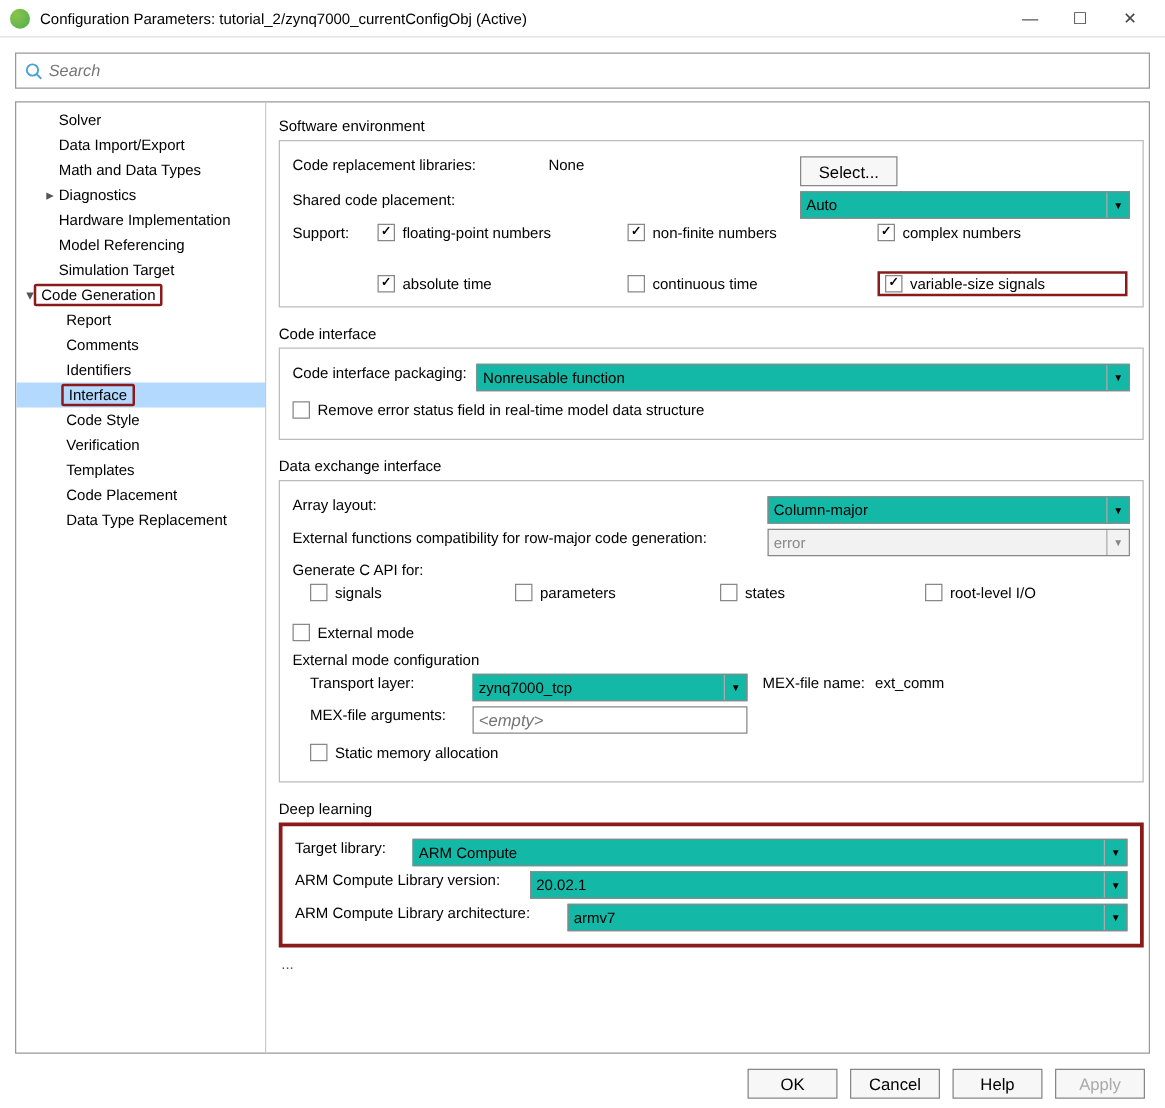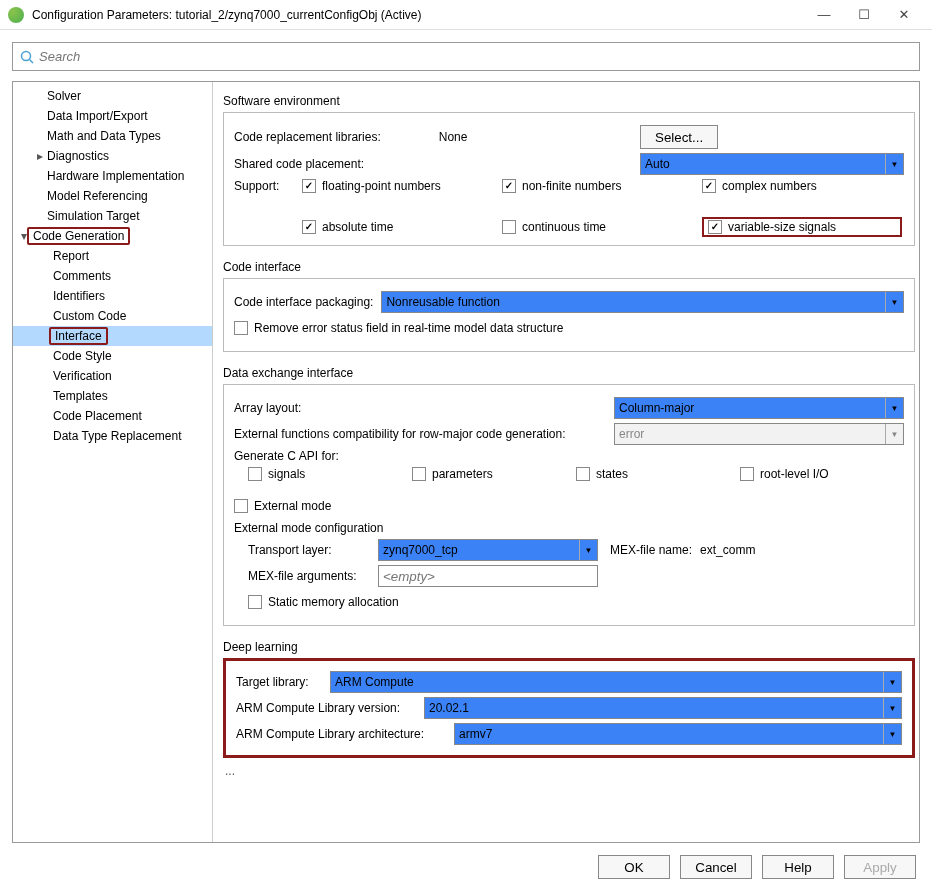--- a/index.html
+++ b/index.html
@@ -81,38 +81,38 @@
     flex: 1;
     padding: 8px 4px 8px 10px;
     overflow: auto;
   }
   .section-title { margin: 4px 0 4px 0; }
   .panel {
     border: 1px solid #bbb;
     padding: 8px 10px;
     margin-bottom: 14px;
   }
-  .row { display:flex; align-items:center; margin: 4px 0; min-height:22px;}
+  .row { display:flex; align-items:flex-start; margin: 4px 0; min-height:22px;}
   .lbl { white-space: nowrap; margin-right: 8px; }
   .checkbox {
     width: 14px; height: 14px;
     border: 1px solid #888;
     margin-right: 6px;
     display: inline-flex; align-items:center; justify-content:center;
     font-size: 10px;
     line-height: 1;
   }
   .checkbox.checked::after { content: "✓"; color: #000; font-weight: bold; }
   .support-grid { display:grid; grid-template-columns: 68px 200px 200px 200px; row-gap:24px; align-items:center; }
   .opt { display:flex; align-items:center;}
   .hl-option { display:flex; align-items:center; border:2px solid #8b1a1a; padding:1px 4px;}
   .select {
     border: 1px solid #888;
     padding: 2px 22px 2px 4px;
-    background: #3b82f6;
+    background: #14b8a6;
     position: relative;
     height: 22px;
     display:flex; align-items:center;
   }
   .select.disabled { background:#f2f2f2; color:#888;}
   .select .caret {
     position: absolute; right:0; top:0; bottom:0; width:18px;
     border-left:1px solid #aaa;
     display:flex; align-items:center; justify-content:center;
     font-size:8px;
@@ -199,23 +199,20 @@
       </div>
       <div class="tree-item" style="padding-left: 40px;">
         <span>Report</span>
       </div>
       <div class="tree-item" style="padding-left: 40px;">
         <span>Comments</span>
       </div>
       <div class="tree-item" style="padding-left: 40px;">
         <span>Identifiers</span>
       </div>
-      <div class="tree-item" style="padding-left: 40px;">
-        <span>Custom Code</span>
-      </div>
       <div class="tree-item selected" style="padding-left: 40px;">
         <span class="hl-red">Interface</span>
       </div>
       <div class="tree-item" style="padding-left: 40px;">
         <span>Code Style</span>
       </div>
       <div class="tree-item" style="padding-left: 40px;">
         <span>Verification</span>
       </div>
       <div class="tree-item" style="padding-left: 40px;">

